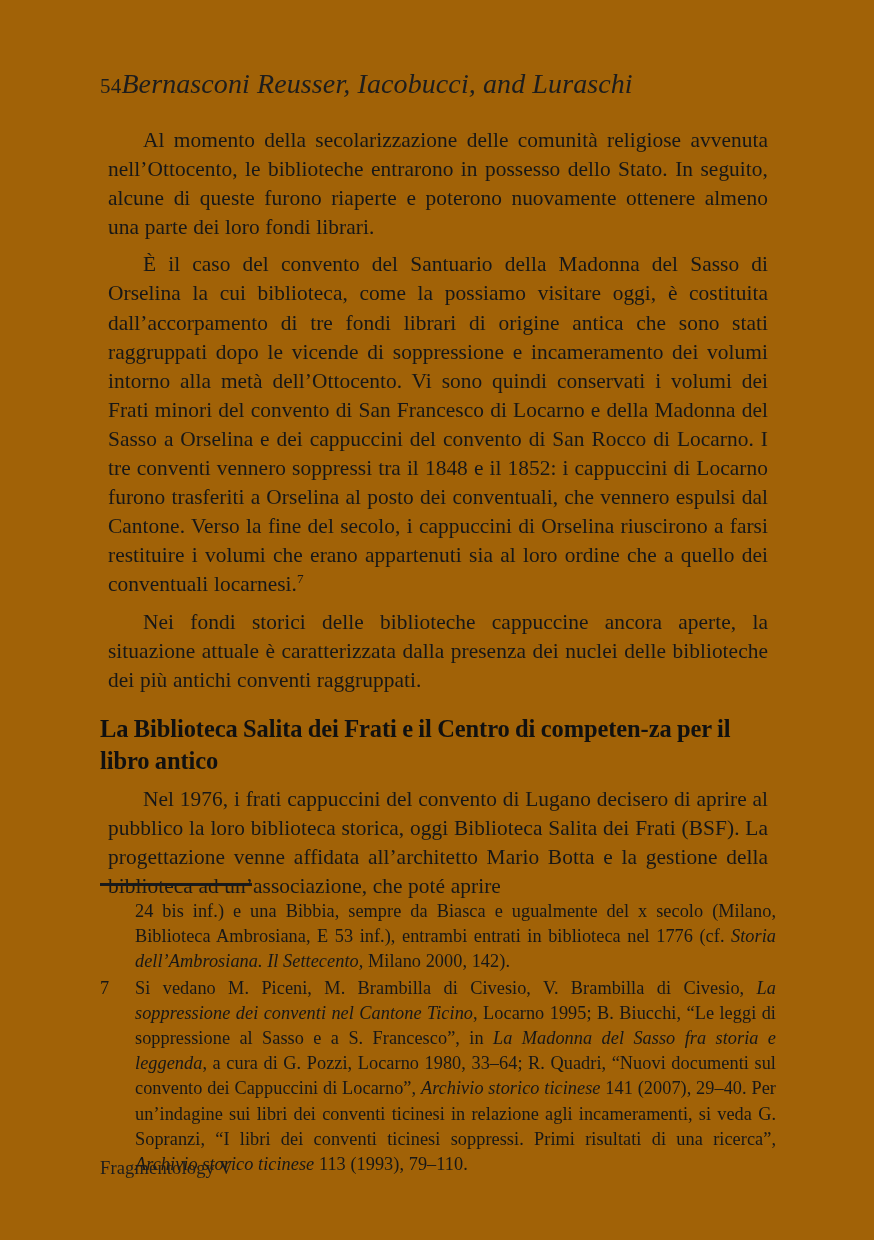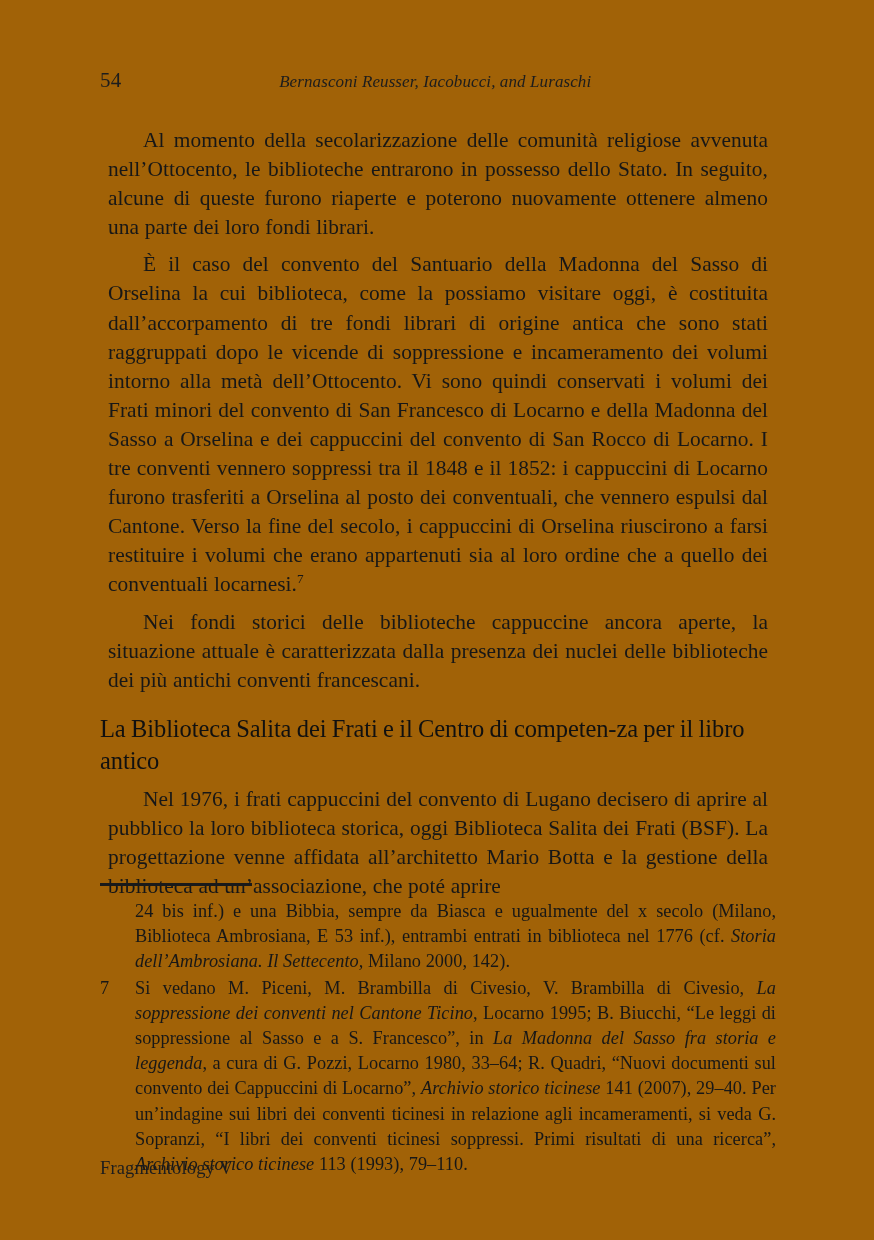--- a/index.html
+++ b/index.html
@@ -30,23 +30,22 @@
     display: flex;
     align-items: baseline;
   }
   .folio {
     font-size: 21px;
     letter-spacing: 0.2px;
     color: #1d1d1d;
   }
   .head-title {
     flex: 1;
-    text-align: center;
     font-style: italic;
-    font-size: 17px;
+    font-size: 28px;
     color: #1d1d1d;
     padding-right: 26px;
     letter-spacing: 0.1px;
   }
 
   
   .column {
     position: absolute;
     left: 100px;
     top: 118px;
@@ -70,21 +69,21 @@
     font-size: 0.62em;
     vertical-align: super;
     line-height: 0;
   }
 
   
   h2.section-heading {
     margin: 18px 0 6px 0;
     font-size: 24.5px;
     line-height: 32px;
-    font-weight: normal;
+    font-weight: bold;
     text-align: left;
     text-indent: 0;
     color: #101010;
     letter-spacing: -0.1px;
     word-spacing: -0.6px;
   }
 
   
   .footnote-area {
     position: absolute;
@@ -141,21 +140,21 @@
     <span class="folio">54</span>
     <span class="head-title">Bernasconi Reusser, Iacobucci, and Luraschi</span>
   </div>
 
   <div class="column">
 
     <p class="body-par">Al momento della secolarizzazione delle comunità religiose avvenuta nell’Ottocento, le biblioteche entrarono in possesso dello Stato. In seguito, alcune di queste furono riaperte e poterono nuovamente ottenere almeno una parte dei loro fondi librari.</p>
 
     <p class="body-par"><span>È il caso del convento del Santuario della Madonna del Sasso di Orselina la cui biblioteca, come la possiamo visitare oggi, è costituita dall’accorpamento di tre fondi librari di origine antica che sono stati raggruppati dopo le vicende di soppressione e incameramento dei volumi intorno alla metà dell’Ottocento. Vi sono quindi conservati i volumi dei Frati minori del convento di San Francesco di Locarno e della Madonna del Sasso a Orselina e dei cappuccini del convento di San Rocco di Locarno. I tre conventi vennero soppressi tra il 1848 e il 1852: i cappuccini di Locarno furono trasferiti a Orselina al posto dei conventuali, che vennero espulsi dal Cantone. Verso la fine del secolo, i cappuccini di Orselina riuscirono a farsi restituire i volumi che erano appartenuti sia al loro ordine che a quello dei conventuali locarnesi.</span><sup class="fn-mark">7</sup></p>
 
-    <p class="body-par">Nei fondi storici delle biblioteche cappuccine ancora aperte, la situazione attuale è caratterizzata dalla presenza dei nuclei delle biblioteche dei più antichi conventi francescani.</p>
+    <p class="body-par">Nei fondi storici delle biblioteche cappuccine ancora aperte, la situazione attuale è caratterizzata dalla presenza dei nuclei delle biblioteche dei più antichi conventi raggruppati.</p>
 
     <h2 class="section-heading">La Biblioteca Salita dei Frati e il Centro di competen-za per il libro antico</h2>
 
     <p class="body-par">Nel 1976, i frati cappuccini del convento di Lugano decisero di aprire al pubblico la loro biblioteca storica, oggi Biblioteca Salita dei Frati (BSF). La progettazione venne affidata all’architetto Mario Botta e la gestione della biblioteca ad un’associazione, che poté aprire</p>
 
   </div>
 
   <div class="footnote-area">
     <div class="fn-rule"></div>
 

